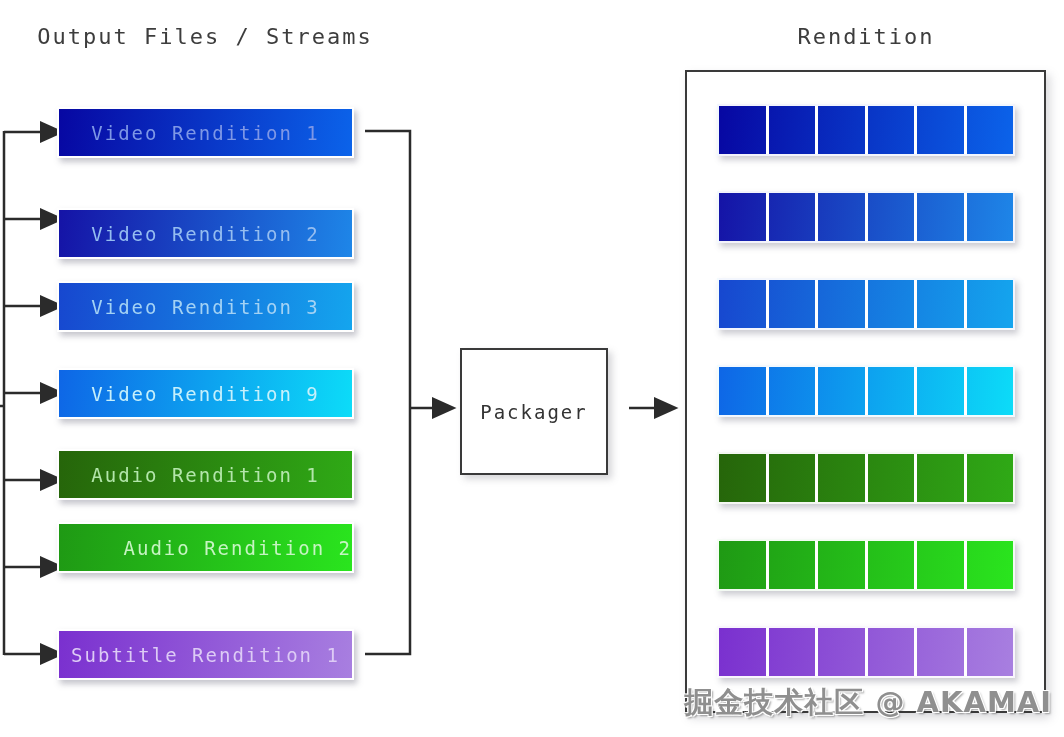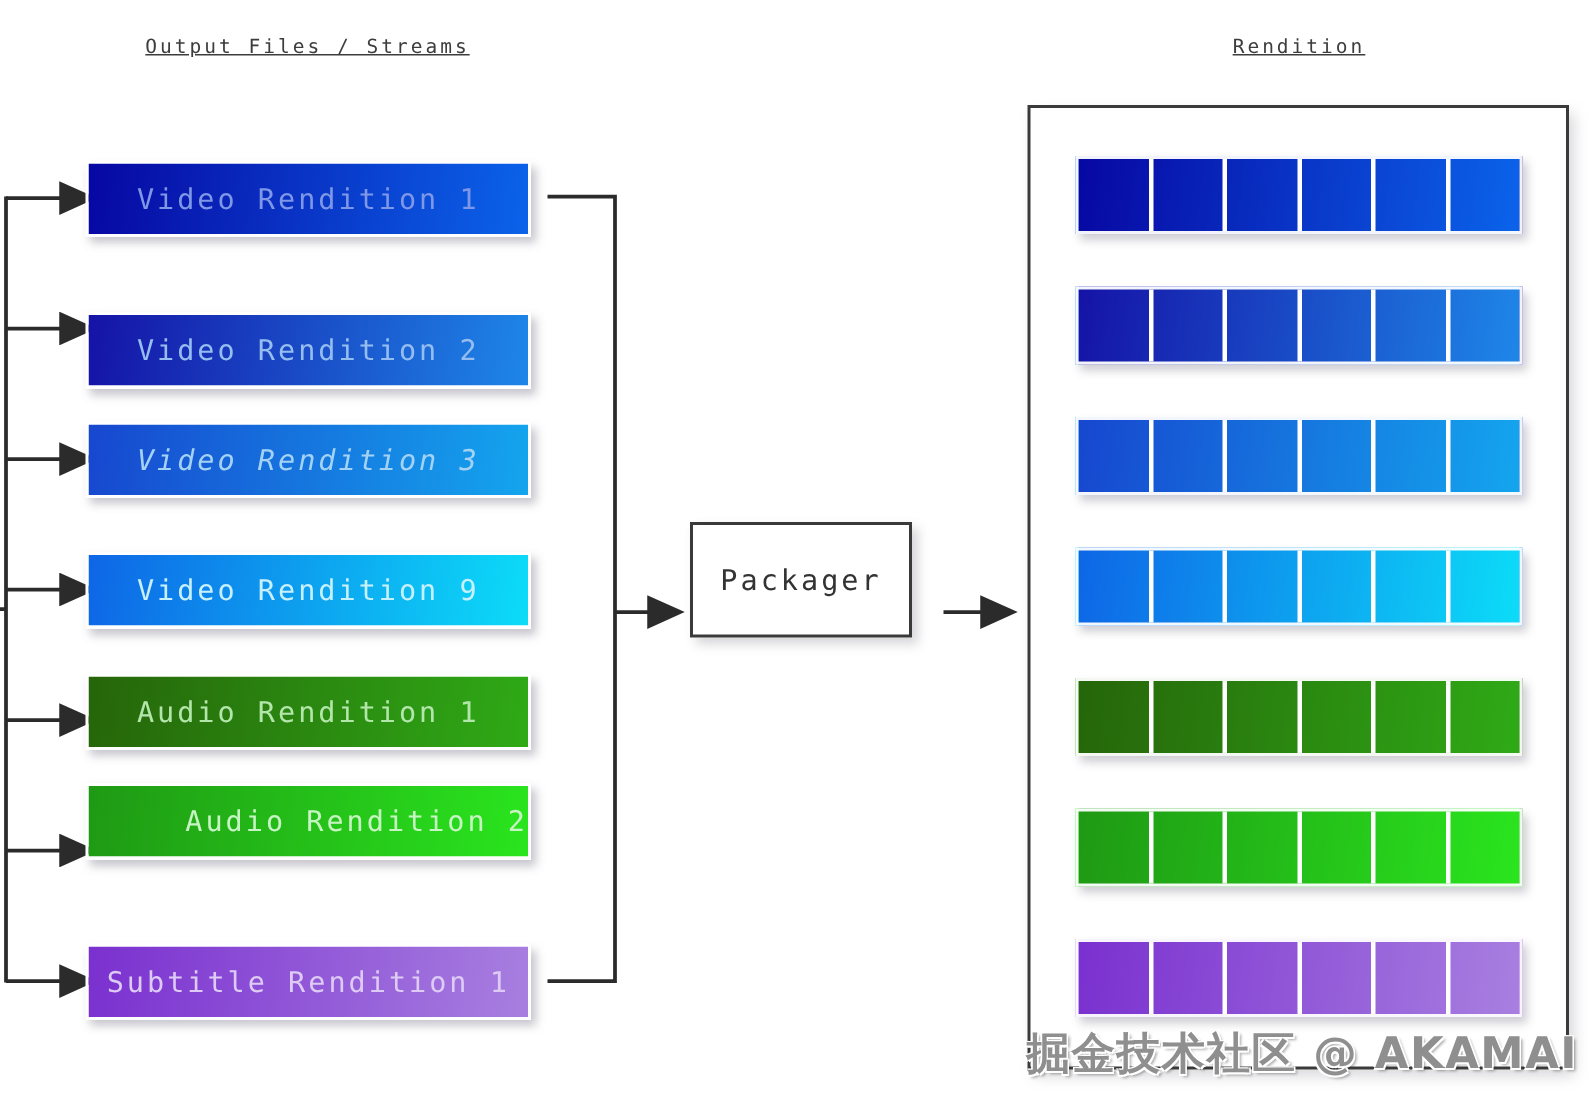--- a/index.html
+++ b/index.html
@@ -1,34 +1,34 @@
 <!DOCTYPE html>
 <html><head>
 <meta charset="utf-8">
 <style>
   html,body{margin:0;padding:0;}
   body{
     width:1064px;height:737px;position:relative;overflow:hidden;
     background:#ffffff;font-family:"DejaVu Sans Mono",monospace;
   }
   .diagram-title{
-    position:absolute;top:24px;font-size:13px;letter-spacing:2px;
-    color:#3d3d3d;text-align:center;white-space:nowrap;text-decoration:underline;
+    position:absolute;top:24px;font-size:22px;letter-spacing:2px;
+    color:#3d3d3d;text-align:center;white-space:nowrap;
   }
   #title-output{left:0;width:410px;}
   #title-manifest{left:685px;width:362px;}
   #connector-svg{position:absolute;left:0;top:0;z-index:1;}
   .rendition-box{
     position:absolute;left:57px;width:297px;height:51px;box-sizing:border-box;
     border:2px solid #ffffff;display:flex;align-items:center;justify-content:center;
     font-size:19px;letter-spacing:2px;white-space:nowrap;
     box-shadow:3px 4px 6px rgba(90,90,110,0.35);z-index:2;
   }
   #packager-box{
-    position:absolute;left:460px;top:348px;width:148px;height:77px;box-sizing:border-box;
+    position:absolute;left:460px;top:348px;width:148px;height:127px;box-sizing:border-box;
     background:#ffffff;border:2.5px solid #3a3a3a;
     display:flex;align-items:center;justify-content:center;
     font-size:19px;letter-spacing:2px;color:#333333;
     box-shadow:4px 4px 7px rgba(120,120,130,0.30);z-index:2;
   }
   #manifest-box{
     position:absolute;left:685px;top:70px;width:361px;height:643px;box-sizing:border-box;
     background:#ffffff;border:2.5px solid #3a3a3a;
     box-shadow:4px 5px 9px rgba(120,120,130,0.28);z-index:2;
   }
@@ -78,21 +78,21 @@
 
 <div class="diagram-title" id="title-output">Output Files / Streams</div>
 <div class="diagram-title" id="title-manifest">Rendition</div>
 
 <div class="rendition-box" style="top: 107px; background: linear-gradient(97deg, rgb(7, 7, 162), rgb(11, 99, 234)); color: rgb(126, 151, 230);">
   <span>Video Rendition 1</span>
 </div>
 <div class="rendition-box" style="top: 208px; background: linear-gradient(97deg, rgb(21, 19, 166), rgb(30, 134, 232)); color: rgb(149, 189, 240);">
   <span>Video Rendition 2</span>
 </div>
-<div class="rendition-box" style="top: 281px; background: linear-gradient(97deg, rgb(23, 71, 207), rgb(20, 165, 238)); color: rgb(163, 210, 244); font-style: italic;">
+<div class="rendition-box" style="top: 281px; background: linear-gradient(97deg, rgb(23, 71, 207), rgb(20, 165, 238)); color: rgb(163, 210, 244);">
   <span>Video Rendition 3</span>
 </div>
 <div class="rendition-box" style="top: 368px; background: linear-gradient(97deg, rgb(14, 102, 230), rgb(12, 220, 248)); color: rgb(198, 240, 251);">
   <span>Video Rendition 9</span>
 </div>
 <div class="rendition-box" style="top: 449px; background: linear-gradient(97deg, rgb(38, 101, 10), rgb(47, 170, 22)); color: rgb(179, 230, 171);">
   <span>Audio Rendition 1</span>
 </div>
 <div class="rendition-box" style="top: 522px; background: linear-gradient(97deg, rgb(31, 153, 20), rgb(42, 229, 30)); color: rgb(198, 244, 194); justify-content: flex-end;">
   <span>Audio Rendition 2</span>

